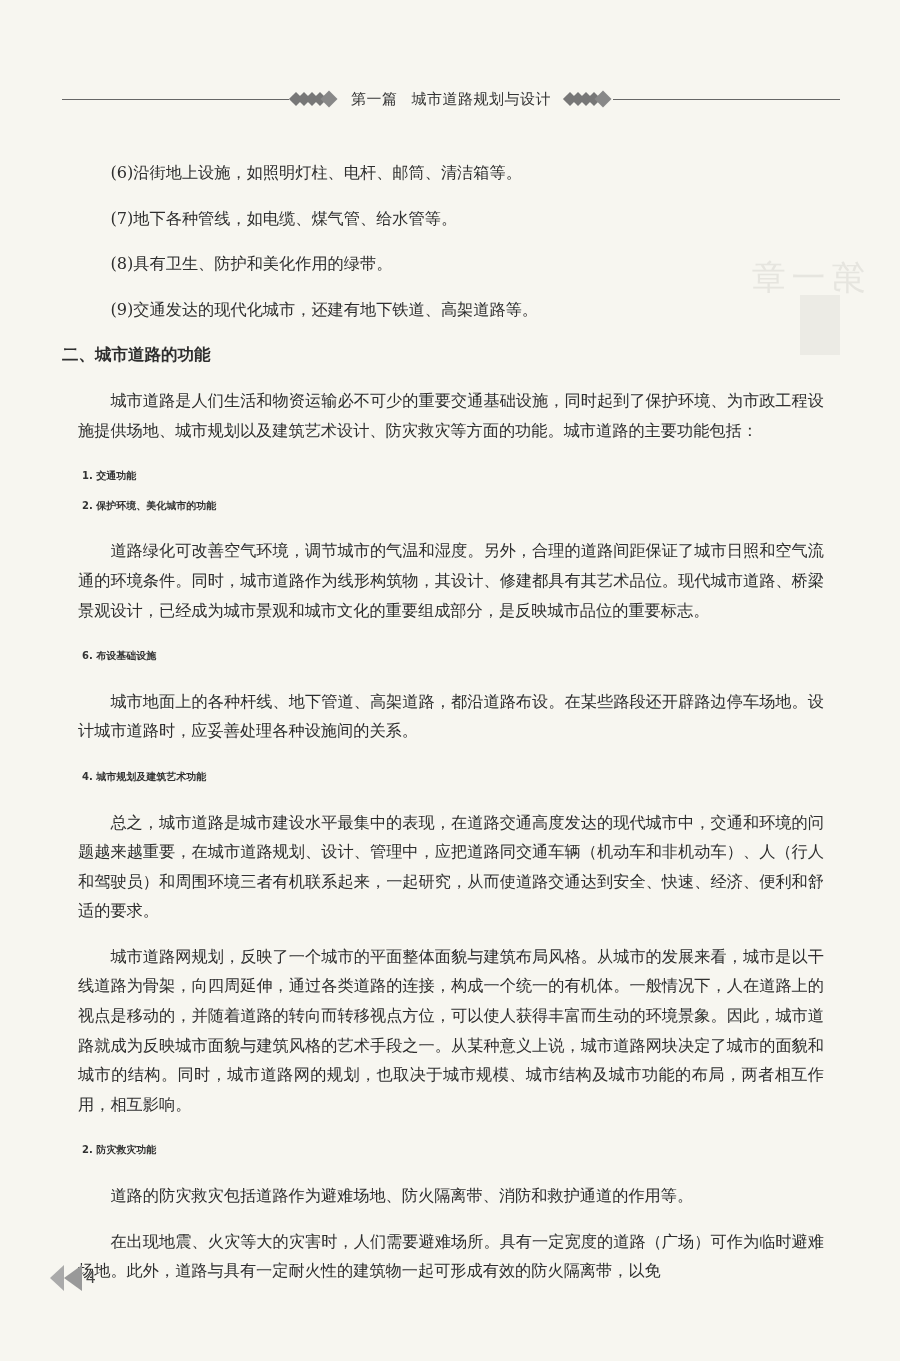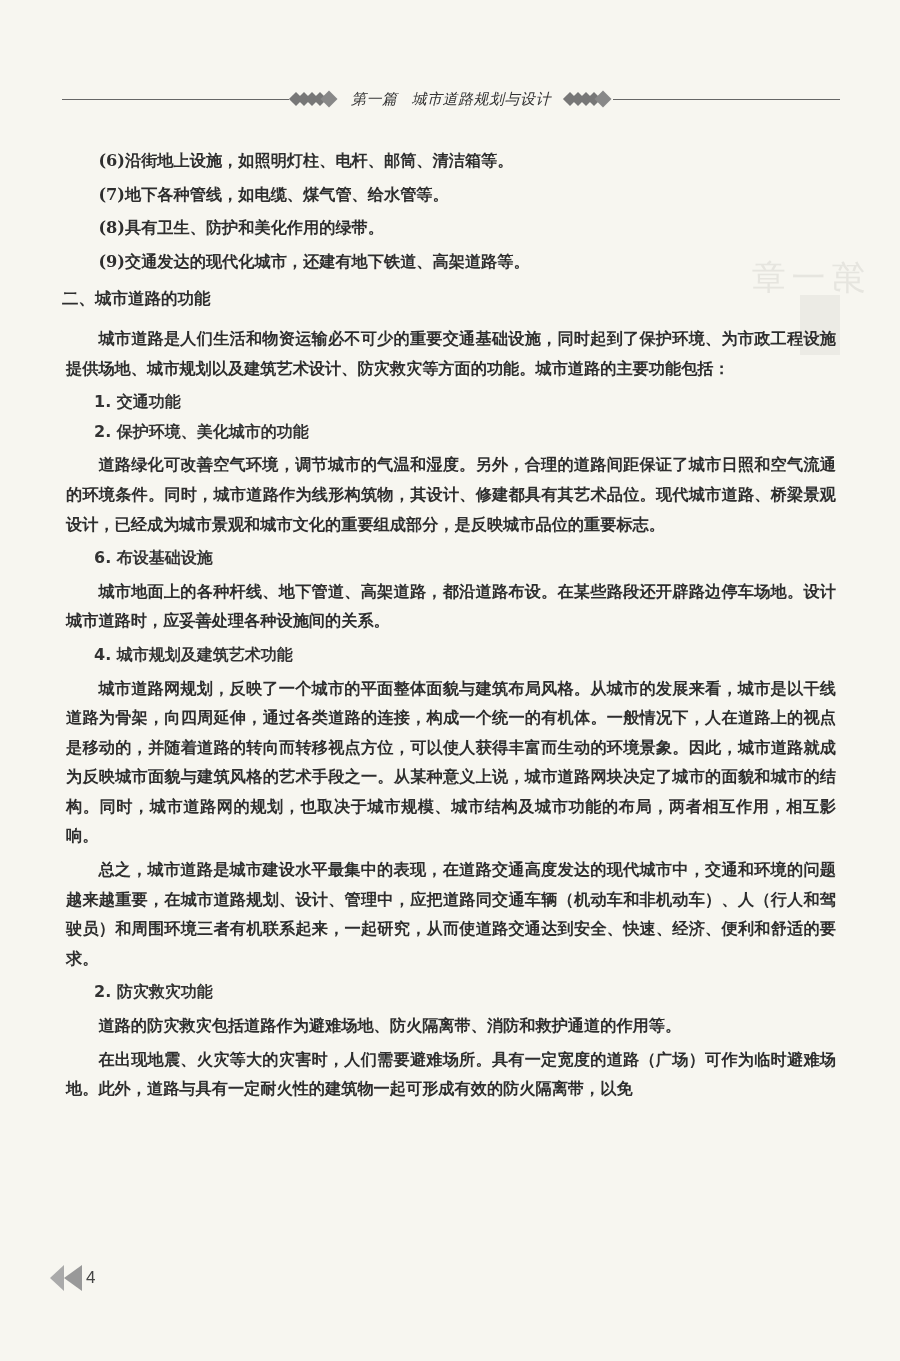--- a/index.html
+++ b/index.html
@@ -22,21 +22,20 @@
     }
     
     .header {
       position: absolute;
       top: 88px;
       left: 62px;
       width: 778px;
       height: 22px;
       display: flex;
       align-items: center;
-      font-style: italic;
     }
     .header .rule {
       flex: 1;
       height: 0;
       border-top: 1.5px solid #666;
     }
     .header .orn {
       display: flex;
       align-items: center;
       margin: 0 4px;
@@ -64,40 +63,39 @@
 
     .body-text {
       position: absolute;
       left: 62px;
       top: 142px;
       width: 778px;
       font-size: 16.2px;
       line-height: 29.6px;
     }
     .body-text p {
-      margin: 4px;
+      margin: 16px;
       text-align: justify;
       text-justify: inter-character;
-      font-weight: bold;
     }
     .body-text p.indent { text-indent: 2em; }
     .body-text p.list-item { padding-left: 2.1em; text-indent: -0.1em; }
     .body-text h2 {
       margin: 8px 0 10px 0;
       font-size: 16.5px;
       font-weight: bold;
       text-align: left;
       line-height: 29.6px;
       font-family: "DejaVu Serif", serif;
     }
     .body-text h3 {
       margin: 0;
       padding-left: 2em;
       font-family: "DejaVu Sans", "Liberation Sans", sans-serif;
-      font-size: 16px;
+      font-size: 10px;
       font-weight: bold;
       line-height: 29.6px;
       color: #333;
     }
 
     
     .bleed {
       position: absolute;
       left: 745px;
       top: 255px;
@@ -185,22 +183,22 @@
 
     <h3>1. 交通功能</h3>
 
     <h3>2. 保护环境、美化城市的功能</h3>
     <p class="indent">道路绿化可改善空气环境，调节城市的气温和湿度。另外，合理的道路间距保证了城市日照和空气流通的环境条件。同时，城市道路作为线形构筑物，其设计、修建都具有其艺术品位。现代城市道路、桥梁景观设计，已经成为城市景观和城市文化的重要组成部分，是反映城市品位的重要标志。</p>
 
     <h3>6. 布设基础设施</h3>
     <p class="indent">城市地面上的各种杆线、地下管道、高架道路，都沿道路布设。在某些路段还开辟路边停车场地。设计城市道路时，应妥善处理各种设施间的关系。</p>
 
     <h3>4. 城市规划及建筑艺术功能</h3>
+    <p class="indent">总之，城市道路是城市建设水平最集中的表现，在道路交通高度发达的现代城市中，交通和环境的问题越来越重要，在城市道路规划、设计、管理中，应把道路同交通车辆（机动车和非机动车）、人（行人和驾驶员）和周围环境三者有机联系起来，一起研究，从而使道路交通达到安全、快速、经济、便利和舒适的要求。</p>
     <p class="indent">城市道路网规划，反映了一个城市的平面整体面貌与建筑布局风格。从城市的发展来看，城市是以干线道路为骨架，向四周延伸，通过各类道路的连接，构成一个统一的有机体。一般情况下，人在道路上的视点是移动的，并随着道路的转向而转移视点方位，可以使人获得丰富而生动的环境景象。因此，城市道路就成为反映城市面貌与建筑风格的艺术手段之一。从某种意义上说，城市道路网块决定了城市的面貌和城市的结构。同时，城市道路网的规划，也取决于城市规模、城市结构及城市功能的布局，两者相互作用，相互影响。</p>
-    <p class="indent">总之，城市道路是城市建设水平最集中的表现，在道路交通高度发达的现代城市中，交通和环境的问题越来越重要，在城市道路规划、设计、管理中，应把道路同交通车辆（机动车和非机动车）、人（行人和驾驶员）和周围环境三者有机联系起来，一起研究，从而使道路交通达到安全、快速、经济、便利和舒适的要求。</p>
 
     <h3>2. 防灾救灾功能</h3>
     <p class="indent">道路的防灾救灾包括道路作为避难场地、防火隔离带、消防和救护通道的作用等。</p>
     <p class="indent">在出现地震、火灾等大的灾害时，人们需要避难场所。具有一定宽度的道路（广场）可作为临时避难场地。此外，道路与具有一定耐火性的建筑物一起可形成有效的防火隔离带，以免</p>
   </div>
 
   <div class="footer">
     <div class="arrow2"></div>
     <div class="arrow"></div>
     <span class="pagenum">4</span>

